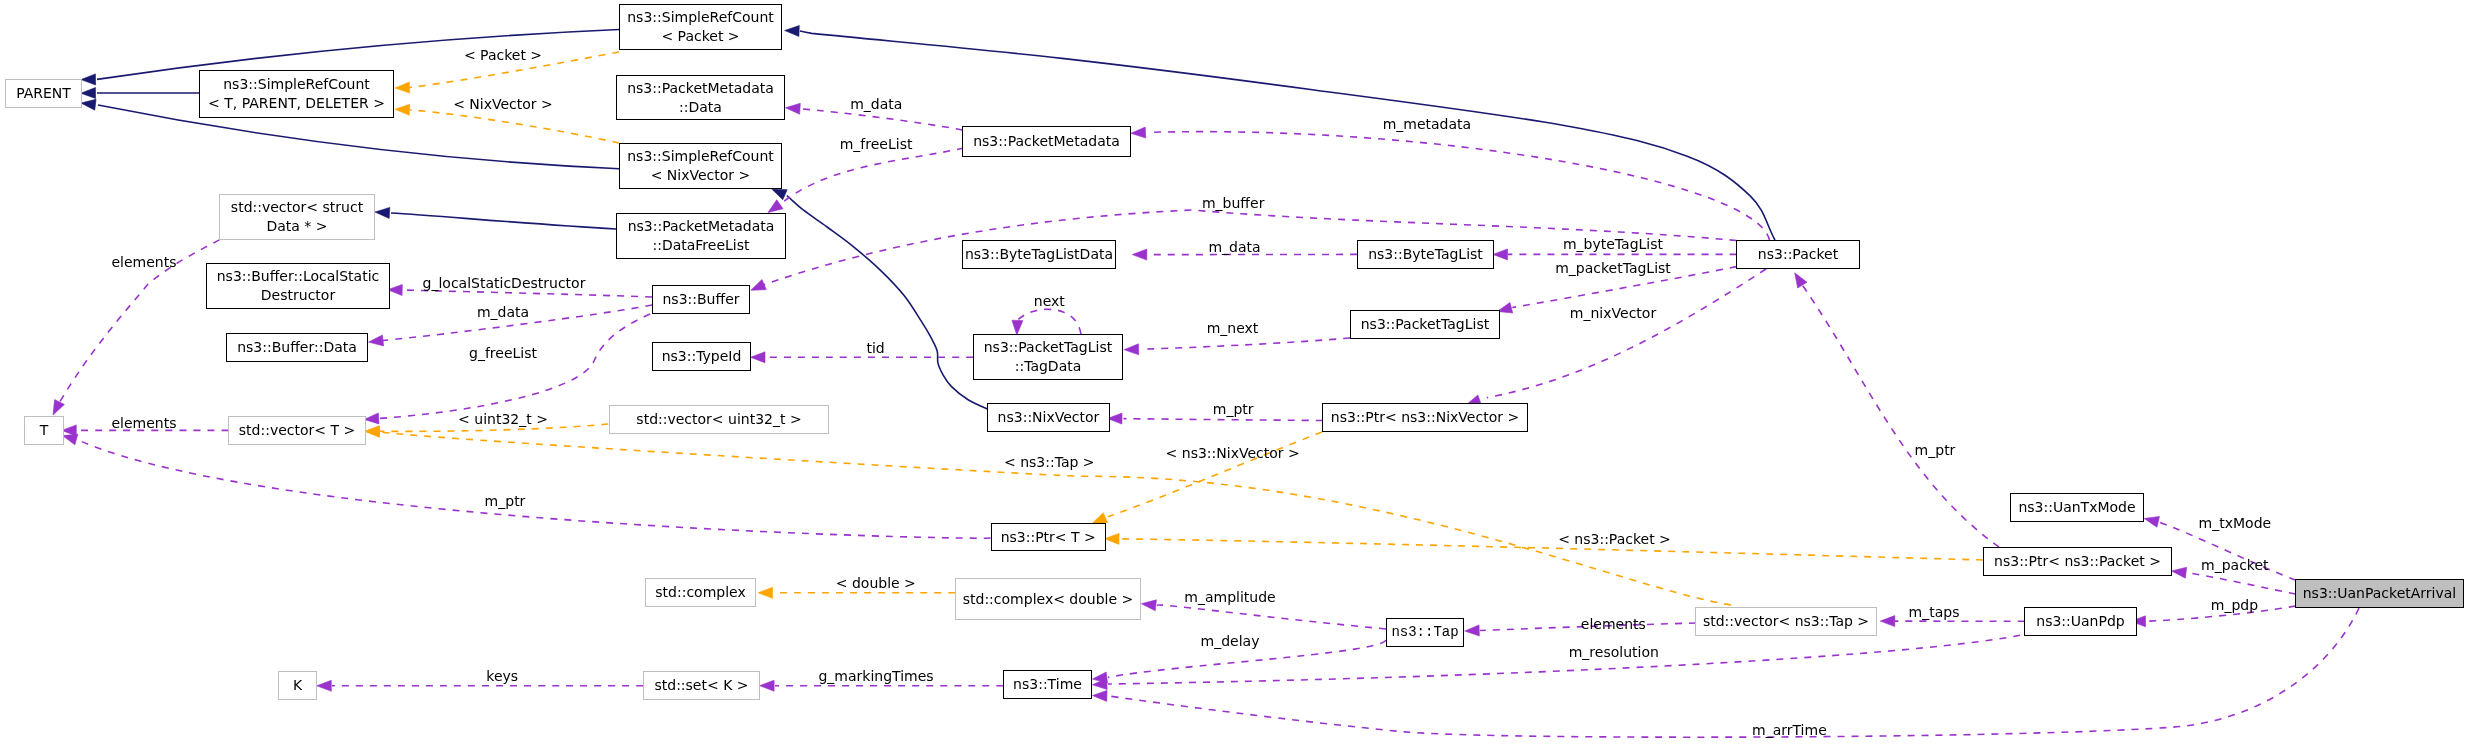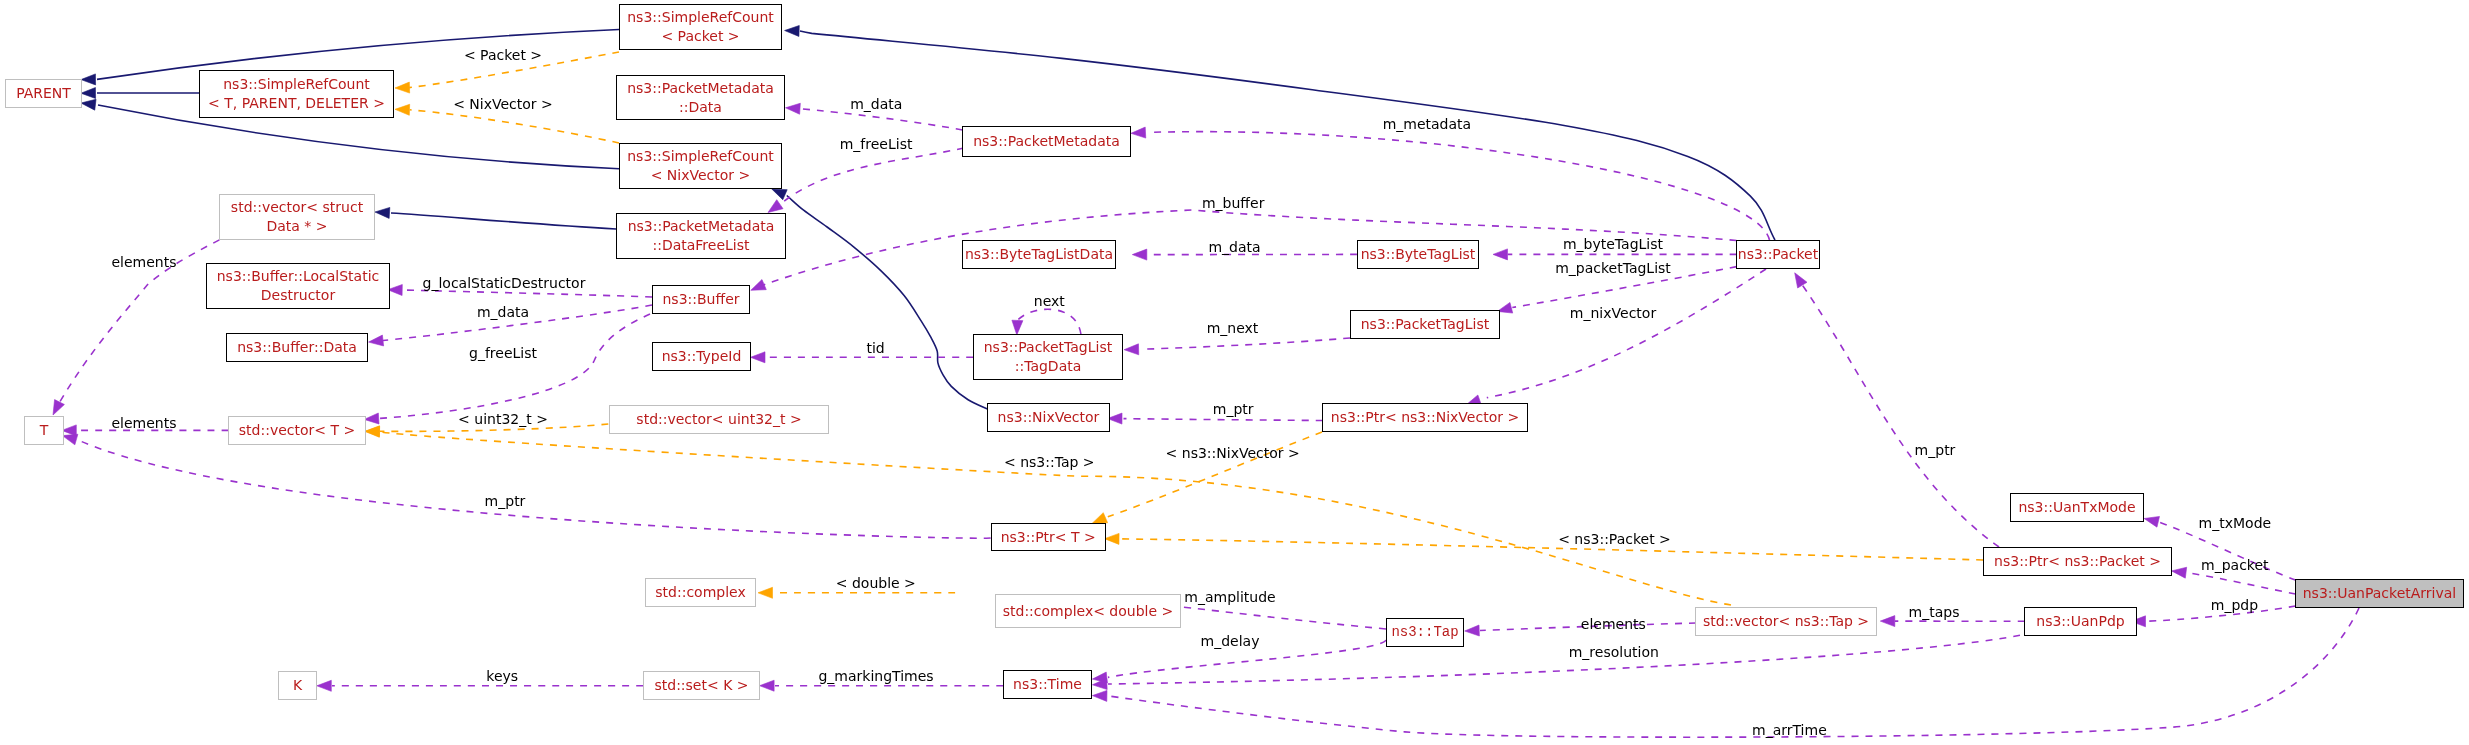--- a/index.html
+++ b/index.html
@@ -2,21 +2,21 @@
 <html><head>
 <meta charset="utf-8">
 <title>ns3::UanPacketArrival collaboration diagram</title>
 <style>
 html,body{margin:0;padding:0;background:#ffffff;}
 #root{position:relative;width:2469px;height:745px;background:#ffffff;
       font-family:"DejaVu Sans",sans-serif;overflow:hidden;
       -webkit-font-smoothing:antialiased;transform:translateZ(0);}
 svg#edges{position:absolute;left:0;top:0;width:2469px;height:745px;}
 .node{position:absolute;box-sizing:border-box;display:flex;flex-direction:column;
-      align-items:center;justify-content:center;font-size:14px;line-height:18.7px;color:#b91c1c;}
+      align-items:center;justify-content:center;font-size:14px;line-height:18.7px;color:#000000;}
 .node.solid{border:1.5px solid #000000;background:#ffffff;}
 .node.light{border:1.2px solid #bfbfbf;background:#ffffff;}
 .node.gray{border:1.5px solid #000000;background:#bfbfbf;}
 .node span{white-space:pre;display:block;}
 .elabel{position:absolute;font-size:14px;line-height:13px;color:#000000;white-space:pre;
         transform:translate(-50%,-50%);}
 </style>
 </head>
 <body>
 
@@ -222,24 +222,24 @@
         <span>std::vector&lt; struct</span>
         <span>Data * &gt;</span>
       </div>
       <div class="node solid" style="left: 616px; top: 213px; width: 170px; height: 46px;">
         <span>ns3::PacketMetadata</span>
         <span>::DataFreeList</span>
       </div>
       <div class="node solid" style="left: 962px; top: 240px; width: 154px; height: 29px;">
         <span>ns3::ByteTagListData</span>
       </div>
-      <div class="node solid" style="left: 1357px; top: 240px; width: 122px; height: 29px;">
+      <div class="node solid" style="left: 1357px; top: 240px; width: 137px; height: 29px;">
         <span>ns3::ByteTagList</span>
       </div>
-      <div class="node solid" style="left: 1736px; top: 240px; width: 84px; height: 29px;">
+      <div class="node solid" style="left: 1736px; top: 240px; width: 124px; height: 29px;">
         <span>ns3::Packet</span>
       </div>
       <div class="node solid" style="left: 206px; top: 263px; width: 184px; height: 46px;">
         <span>ns3::Buffer::LocalStatic</span>
         <span>Destructor</span>
       </div>
       <div class="node solid" style="left: 652px; top: 285px; width: 98px; height: 29px;">
         <span>ns3::Buffer</span>
       </div>
       <div class="node solid" style="left: 1350px; top: 310px; width: 150px; height: 29px;">
@@ -275,21 +275,21 @@
       </div>
       <div class="node solid" style="left: 2010px; top: 493px; width: 134px; height: 29px;">
         <span>ns3::UanTxMode</span>
       </div>
       <div class="node solid" style="left: 1983px; top: 547px; width: 189px; height: 29px;">
         <span>ns3::Ptr&lt; ns3::Packet &gt;</span>
       </div>
       <div class="node light" style="left: 645px; top: 578px; width: 111px; height: 29px;">
         <span>std::complex</span>
       </div>
-      <div class="node light" style="left: 995px; top: 578px; width: 186px; height: 34px; margin-top: 16px;">
+      <div class="node light" style="left: 955px; top: 578px; width: 186px; height: 42px;">
         <span>std::complex&lt; double &gt;</span>
       </div>
       <div class="node gray" style="left: 2295px; top: 579px; width: 169px; height: 29px;">
         <span>ns3::UanPacketArrival</span>
       </div>
       <div class="node solid" style="left: 1386px; top: 618px; width: 78px; height: 29px; font-family: Liberation Mono, monospace;">
         <span>ns3::Tap</span>
       </div>
       <div class="node light" style="left: 1695px; top: 607px; width: 182px; height: 29px;">
         <span>std::vector&lt; ns3::Tap &gt;</span>

